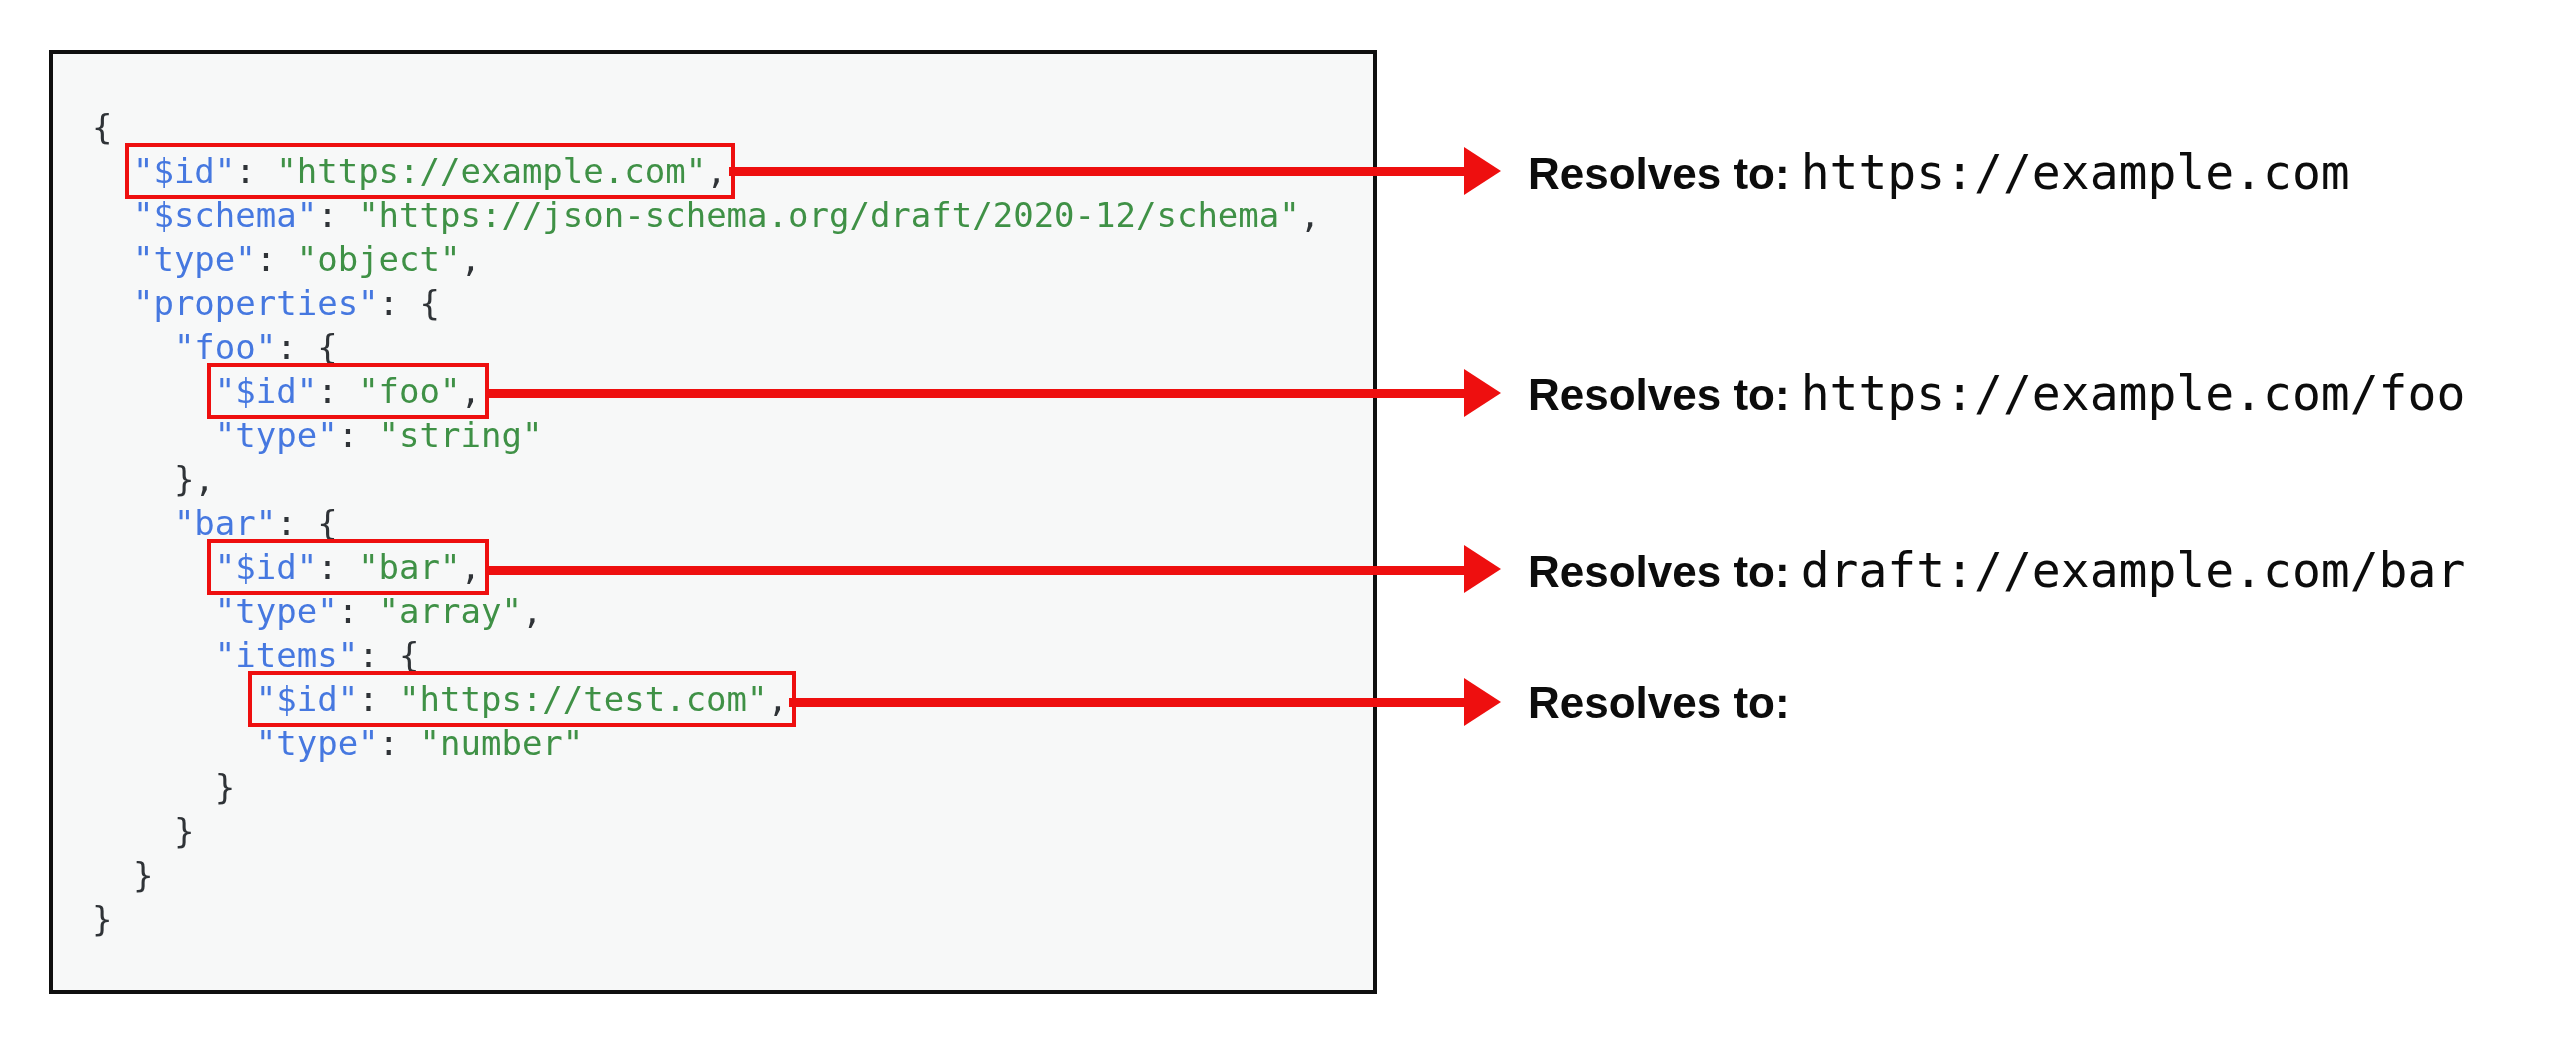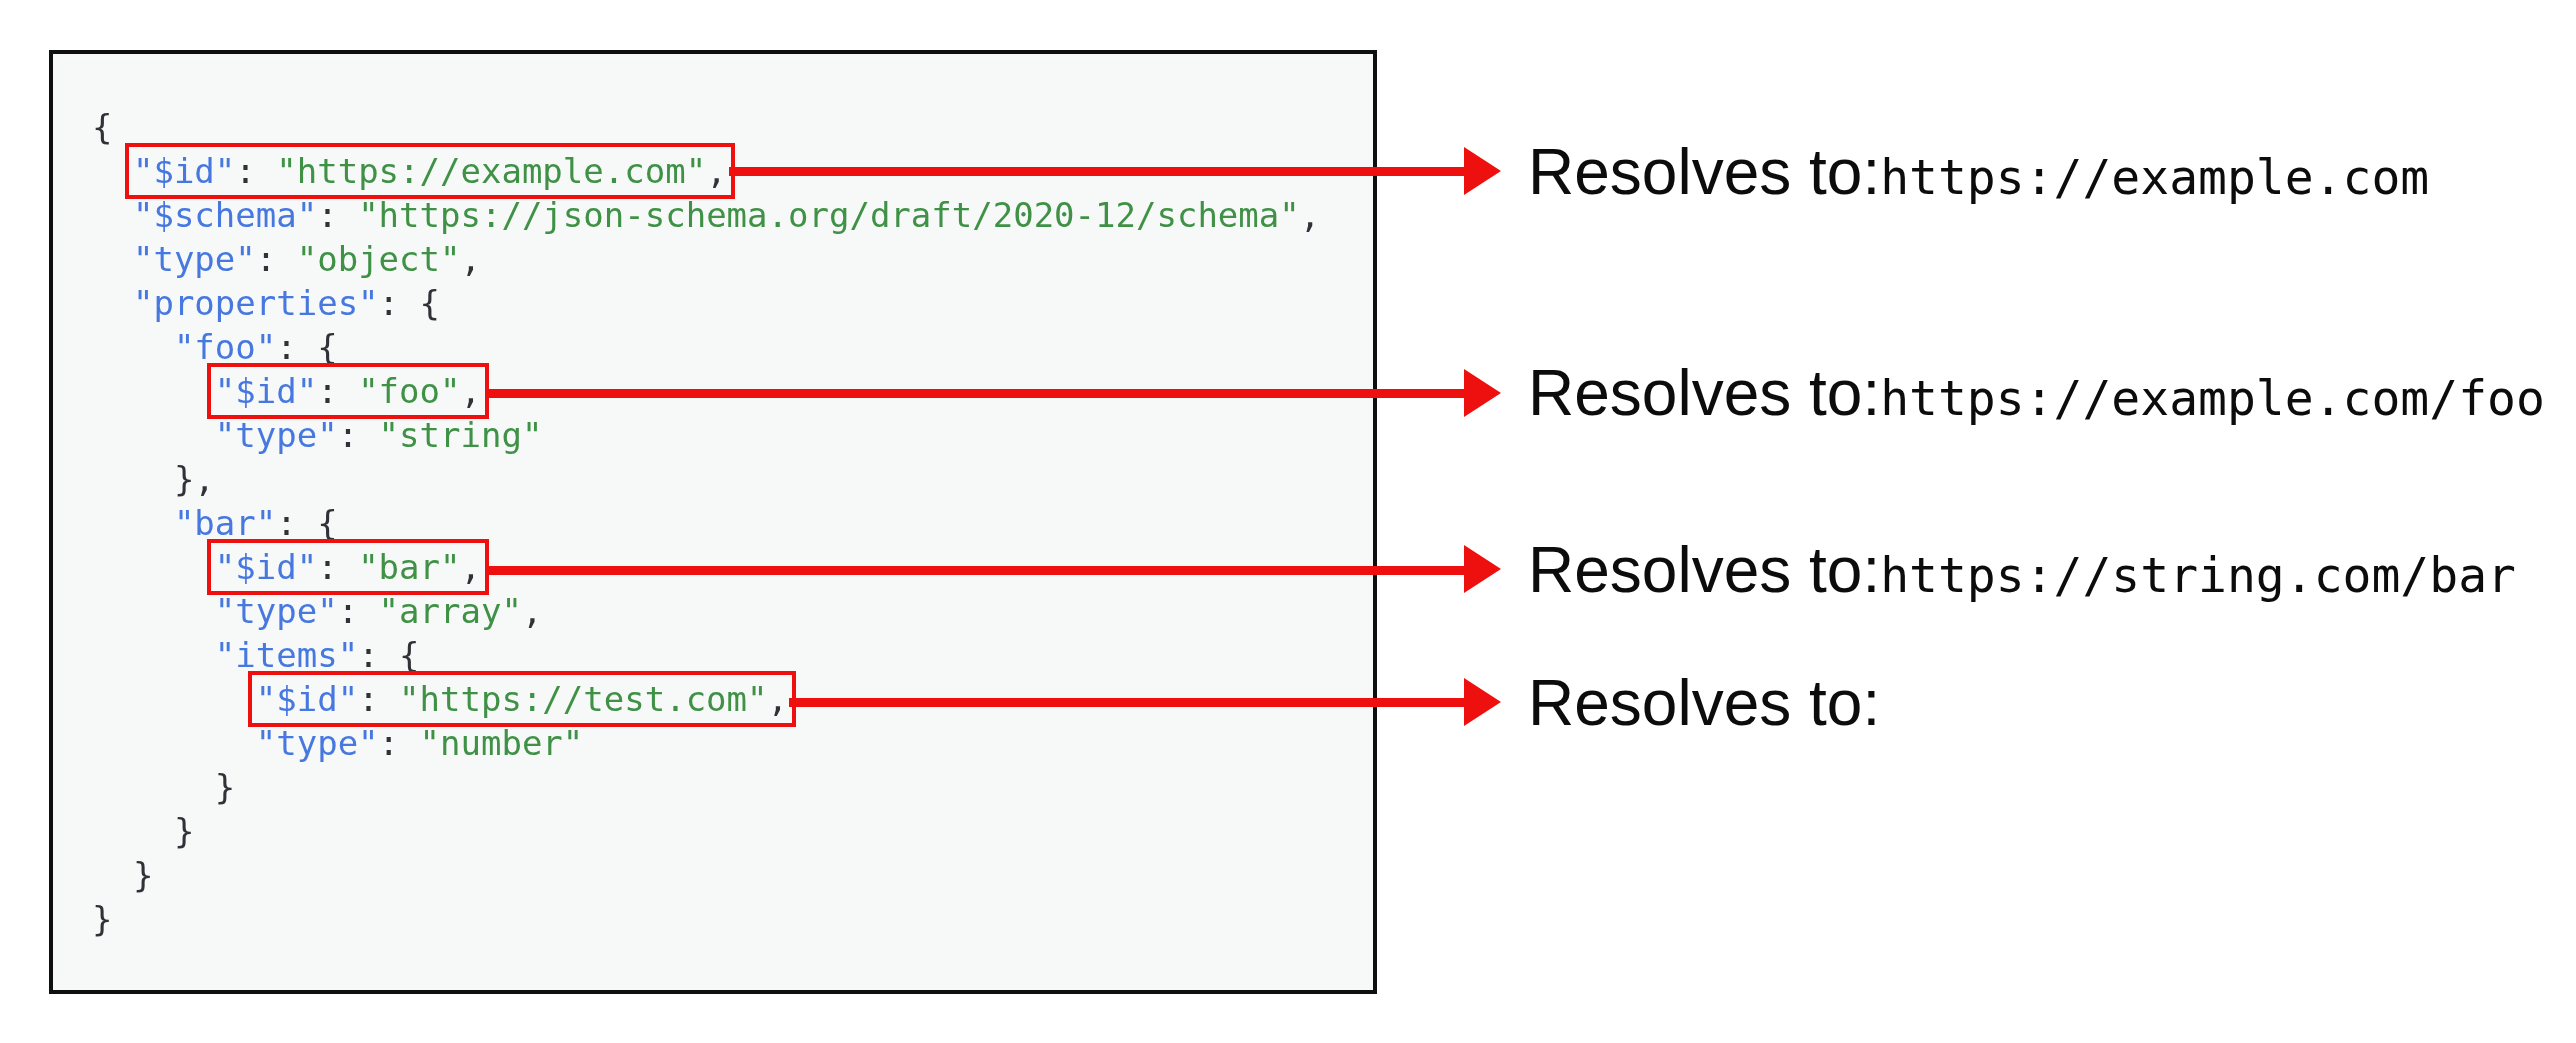--- a/index.html
+++ b/index.html
@@ -61,28 +61,29 @@
   .label-row {
     position: absolute;
     left: 1528px;
     display: flex;
     align-items: baseline;
     white-space: nowrap;
     transform: translateY(-50%);
   }
   .lbl-bold {
     font-family: "Liberation Sans", sans-serif;
-    font-weight: normal;
-    font-size: 64px;
+    font-weight: bold;
+    font-size: 44px;
     color: var(--label-color);
   }
   .lbl-mono {
     font-family: "DejaVu Sans Mono", monospace;
     font-size: 48px;
     color: var(--label-color);
+    margin-left: 11px;
   }
 </style>
 </head>
 <body>
 
 <div class="code-block">
   <pre class="code"><div><span class="tok-p">{</span></div><div><span class="tok-p">  </span><span class="hl"><span class="tok-k">"$id"</span><span class="tok-p">: </span><span class="tok-s">"https://example.com"</span><span class="tok-p">,</span></span></div><div><span class="tok-p">  </span><span class="tok-k">"$schema"</span><span class="tok-p">: </span><span class="tok-s">"https://json-schema.org/draft/2020-12/schema"</span><span class="tok-p">,</span></div><div><span class="tok-p">  </span><span class="tok-k">"type"</span><span class="tok-p">: </span><span class="tok-s">"object"</span><span class="tok-p">,</span></div><div><span class="tok-p">  </span><span class="tok-k">"properties"</span><span class="tok-p">: {</span></div><div><span class="tok-p">    </span><span class="tok-k">"foo"</span><span class="tok-p">: {</span></div><div><span class="tok-p">      </span><span class="hl"><span class="tok-k">"$id"</span><span class="tok-p">: </span><span class="tok-s">"foo"</span><span class="tok-p">,</span></span></div><div><span class="tok-p">      </span><span class="tok-k">"type"</span><span class="tok-p">: </span><span class="tok-s">"string"</span></div><div><span class="tok-p">    },</span></div><div><span class="tok-p">    </span><span class="tok-k">"bar"</span><span class="tok-p">: {</span></div><div><span class="tok-p">      </span><span class="hl"><span class="tok-k">"$id"</span><span class="tok-p">: </span><span class="tok-s">"bar"</span><span class="tok-p">,</span></span></div><div><span class="tok-p">      </span><span class="tok-k">"type"</span><span class="tok-p">: </span><span class="tok-s">"array"</span><span class="tok-p">,</span></div><div><span class="tok-p">      </span><span class="tok-k">"items"</span><span class="tok-p">: {</span></div><div><span class="tok-p">        </span><span class="hl"><span class="tok-k">"$id"</span><span class="tok-p">: </span><span class="tok-s">"https://test.com"</span><span class="tok-p">,</span></span></div><div><span class="tok-p">        </span><span class="tok-k">"type"</span><span class="tok-p">: </span><span class="tok-s">"number"</span></div><div><span class="tok-p">      }</span></div><div><span class="tok-p">    }</span></div><div><span class="tok-p">  }</span></div><div><span class="tok-p">}</span></div></pre>
 </div>
 
 <div id="arrows-layer">
@@ -100,19 +101,19 @@
   <div class="label-row" style="left: 1528px; top: 172px;">
     <span class="lbl-bold">Resolves to:</span>
     <span class="lbl-mono">https://example.com</span>
   </div>
   <div class="label-row" style="left: 1528px; top: 393px;">
     <span class="lbl-bold">Resolves to:</span>
     <span class="lbl-mono">https://example.com/foo</span>
   </div>
   <div class="label-row" style="left: 1528px; top: 570px;">
     <span class="lbl-bold">Resolves to:</span>
-    <span class="lbl-mono">https://string.com/bar</span>
+    <span class="lbl-mono">draft://example.com/bar</span>
   </div>
   <div class="label-row" style="left: 1528px; top: 703px;">
     <span class="lbl-bold">Resolves to:</span>
   </div>
 </div>
 
 
 </body></html>

